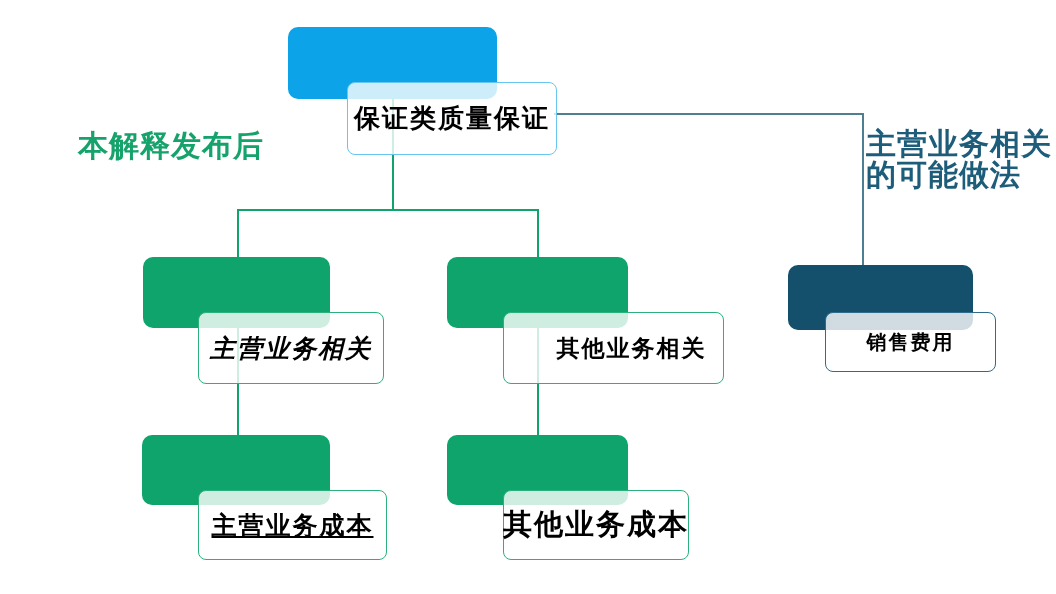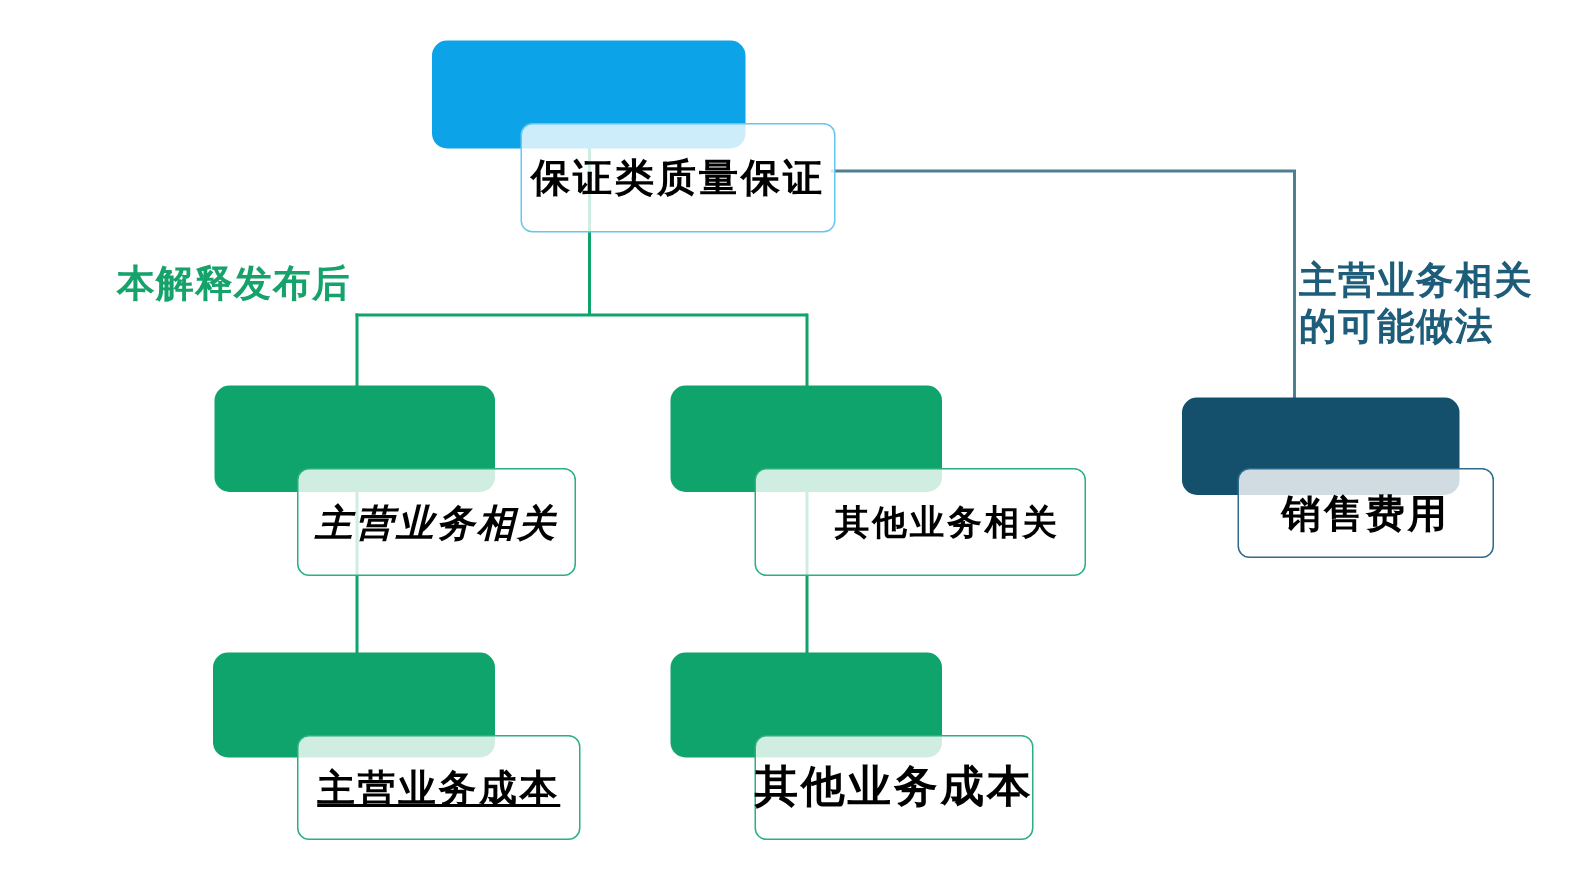--- a/index.html
+++ b/index.html
@@ -42,25 +42,24 @@
     letter-spacing: 2px;
     white-space: nowrap;
   }
   .labelbox.blue-border  { border: 1.5px solid var(--light-blue-border); }
   .labelbox.green-border { border: 1.5px solid var(--green-border); }
   .labelbox.dark-border  { border: 1.5px solid var(--dark-border); }
   .note {
     position: absolute;
     z-index: 3;
     font-weight: bold;
-    font-size: 25px;
+    font-size: 30px;
     line-height: 31px;
     letter-spacing: 1px;
     white-space: nowrap;
-    margin-top: 44px;
   }
   .note.green-text { color: var(--green-text); }
   .note.dark-text  { color: var(--dark-text); }
 
   
   #line-root-v      { left: 392px; top: 98px;  width: 1.5px; height: 112px; }
   #line-branch-h    { left: 237px; top: 209px; width: 301px; height: 1.5px; }
   #line-left-a      { left: 237px; top: 209px; width: 1.5px; height: 50px;  }
   #line-right-a     { left: 537px; top: 209px; width: 1.5px; height: 50px;  }
   #line-left-b      { left: 237px; top: 326px; width: 1.5px; height: 110px; }
@@ -73,21 +72,21 @@
   #rect-mid-right   { left: 447px; top: 257px; width: 181px; height: 71px; }
   #rect-bot-left    { left: 142px; top: 435px; width: 188px; height: 70px; }
   #rect-bot-right   { left: 447px; top: 435px; width: 181px; height: 70px; }
   #rect-sales       { left: 788px; top: 265px; width: 185px; height: 65px; }
 
   #box-root         { left: 347px; top: 82px;  width: 208px; height: 71px; font-size: 26px; }
   #box-mid-left     { left: 198px; top: 312px; width: 184px; height: 70px; font-size: 25px; font-style: italic; }
   #box-mid-right    { left: 503px; top: 312px; width: 183px; height: 70px; font-size: 23px; padding-left: 36px; }
   #box-bot-left     { left: 198px; top: 490px; width: 187px; height: 68px; font-size: 25px; text-decoration: underline; }
   #box-bot-right    { left: 503px; top: 490px; width: 184px; height: 68px; font-size: 29px; }
-  #box-sales        { left: 825px; top: 312px; width: 169px; height: 58px; font-size: 26px; }
+  #box-sales        { left: 825px; top: 312px; width: 169px; height: 58px; font-size: 20px; }
 
   #note-left  { left: 78px;  top: 130px; }
   #note-right { left: 866px; top: 128px; }
 </style>
 </head>
 <body>
 
 <div class="canvas">
 
   <div class="line green" id="line-root-v"></div>

